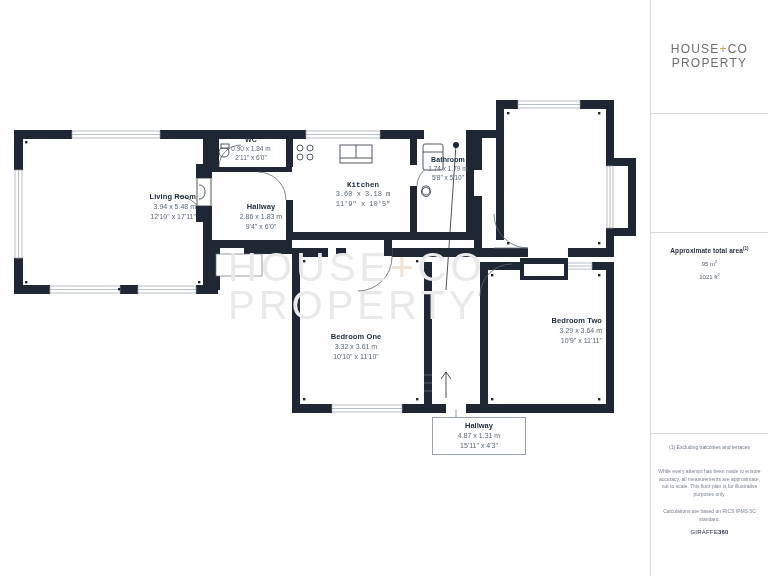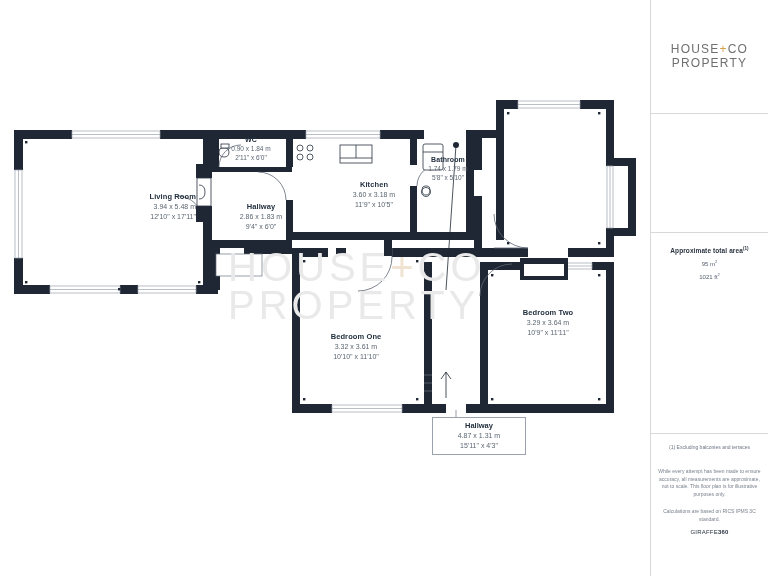--- a/index.html
+++ b/index.html
@@ -324,40 +324,40 @@
     <span class="rdim">0.90 x 1.84 m</span>
     <span class="rdim">2'11" x 6'0"</span>
   </div>
 
   <div class="room-label" style="left:214px;top:202px;width:94px;">
     <span class="rname">Hallway</span>
     <span class="rdim">2.86 x 1.83 m</span>
     <span class="rdim">9'4" x 6'0"</span>
   </div>
 
-  <div class="room-label" style="left:328px;top:180px;width:92px;">
+  <div class="room-label" style="left:317px;top:180px;width:92px;font-family:Liberation Mono, monospace;">
     <span class="rname">Kitchen</span>
     <span class="rdim">3.60 x 3.18 m</span>
     <span class="rdim">11'9" x 10'5"</span>
   </div>
 
   <div class="room-label small" style="left:409px;top:155px;width:78px;">
     <span class="rname">Bathroom</span>
     <span class="rdim">1.74 x 1.79 m</span>
     <span class="rdim">5'8" x 5'10"</span>
   </div>
 
 
   <div class="room-label" style="left:302px;top:332px;width:108px;">
     <span class="rname">Bedroom One</span>
     <span class="rdim">3.32 x 3.61 m</span>
     <span class="rdim">10'10" x 11'10"</span>
   </div>
 
-  <div class="room-label" style="left:494px;top:308px;width:108px;">
+  <div class="room-label" style="left:494px;top:316px;width:108px;text-align:right;">
     <span class="rname">Bedroom Two</span>
     <span class="rdim">3.29 x 3.64 m</span>
     <span class="rdim">10'9" x 11'11"</span>
   </div>
 
   <div id="hall-callout">
     <span class="rname">Hallway</span>
     <span class="rdim">4.87 x 1.31 m</span>
     <span class="rdim">15'11" x 4'3"</span>
   </div>

